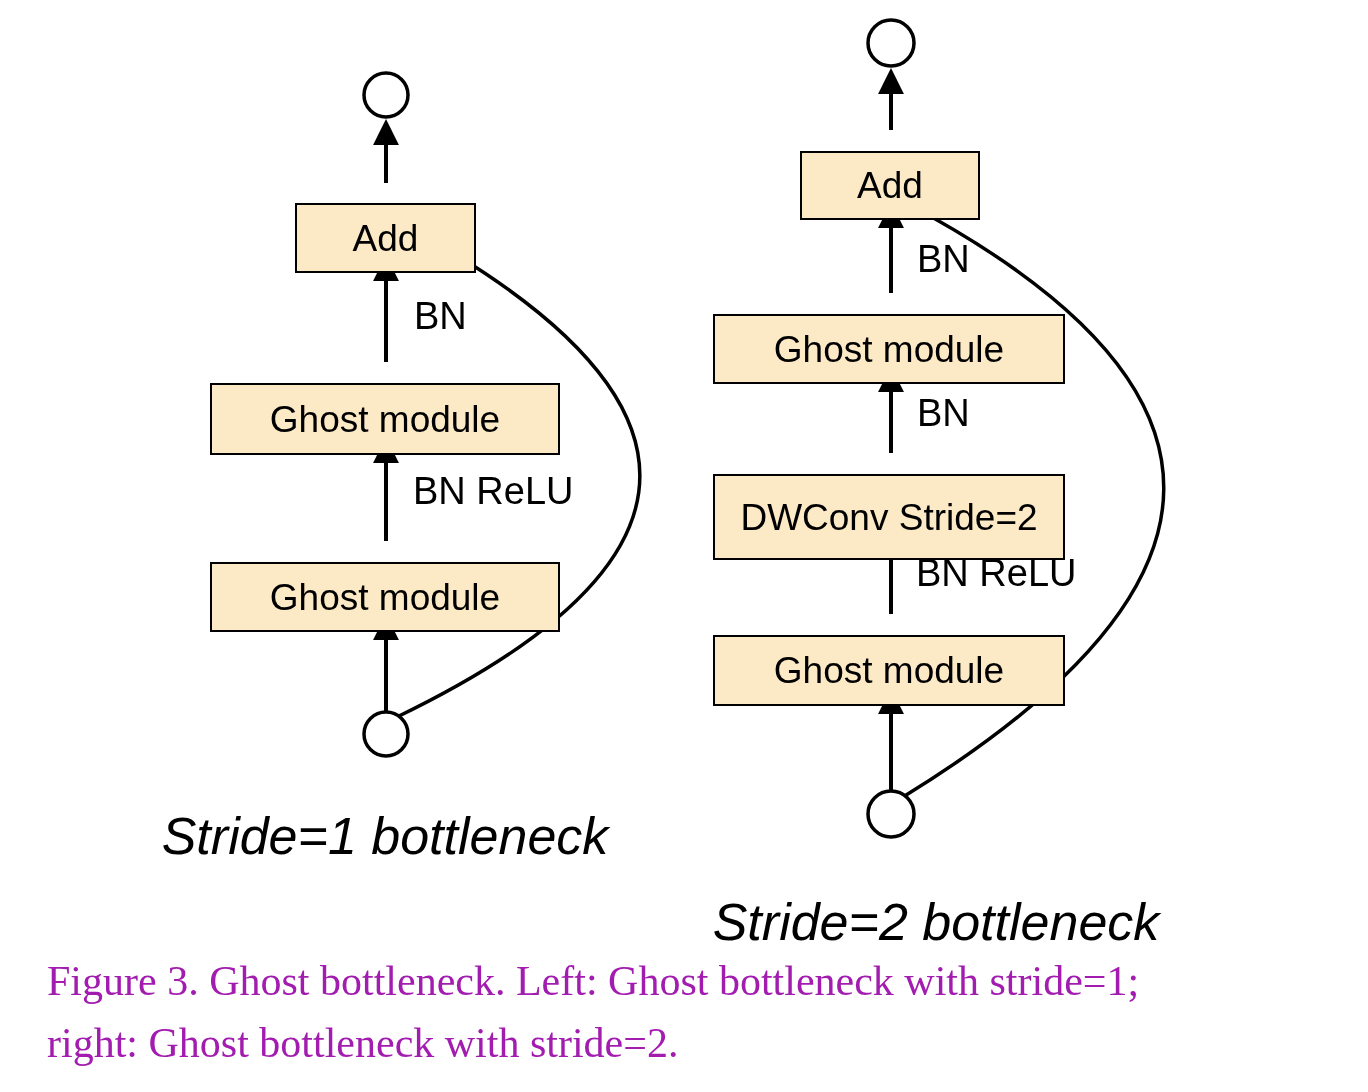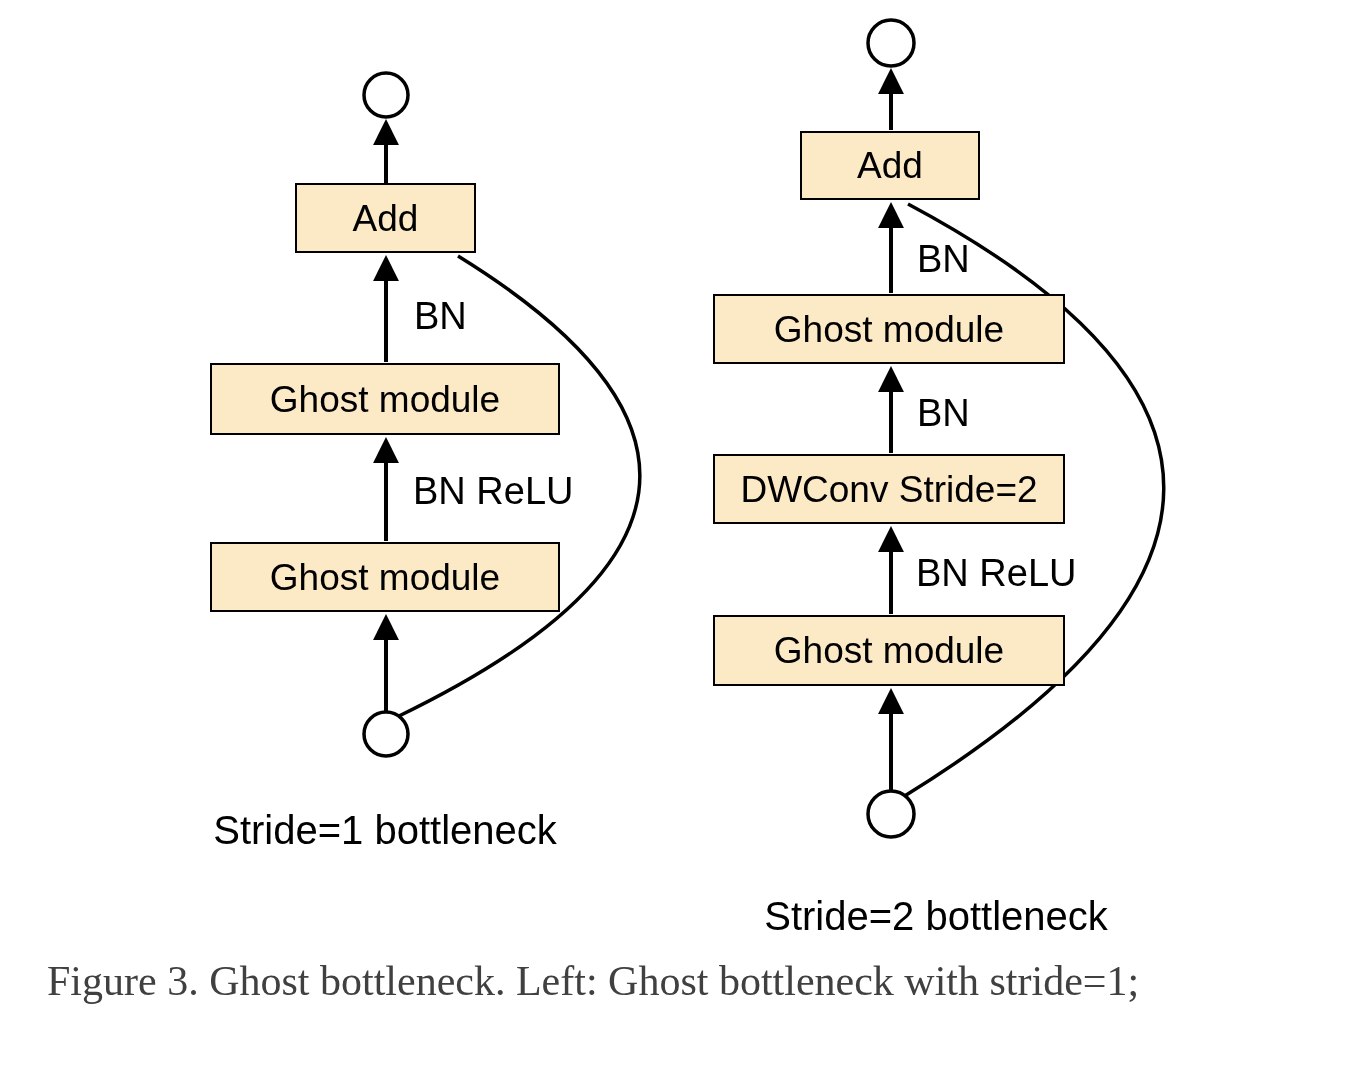--- a/index.html
+++ b/index.html
@@ -39,44 +39,46 @@
     position: absolute;
     box-sizing: border-box;
     background: var(--box-fill, #FCE9C6);
     border: 2.5px solid var(--box-border, #000000);
     display: flex;
     align-items: center;
     justify-content: center;
     font-size: 37px;
     line-height: 1;
     white-space: nowrap;
+    margin-top: 20px;
   }
   .edge-label {
     position: absolute;
     font-size: 38px;
     line-height: 1.15;
     white-space: nowrap;
     text-align: center;
   }
   .diagram-caption {
     position: absolute;
     transform: translateX(-50%);
-    font-size: 40px;
+    font-size: 52px;
     line-height: 1.1;
     white-space: nowrap;
+    font-style: italic;
   }
   #figure-caption {
     position: absolute;
     left: 47px;
     top: 950px;
     width: 1300px;
     font-family: "Liberation Serif", serif;
     font-size: 42px;
     line-height: 62px;
-    color: #404040;
+    color: #a21caf;
   }
 </style>
 </head>
 <body>
 
 <div id="canvas">
 
   <svg id="diagram-svg" width="1368" height="1092" viewBox="0 0 1368 1092">
     <defs>
       <marker id="arrowhead" viewBox="0 0 10 10" refX="8.5" refY="5" markerWidth="6.5" markerHeight="6.5" orient="auto">
@@ -106,22 +108,23 @@
   <div class="edge-label" style="left:414px; top:295px;">BN</div>
   <div class="box" style="left:210px; top:363px; width:350px; height:72px;">Ghost module</div>
   <div class="edge-label" style="left:413px; top:470px;">BN ReLU</div>
   <div class="box" style="left:210px; top:542px; width:350px; height:70px;">Ghost module</div>
   <div class="diagram-caption" style="left:385px; top:808px;">Stride=1 bottleneck</div>
 
   <div class="box" style="left:800px; top:131px; width:180px; height:69px;">Add</div>
   <div class="edge-label" style="left:917px; top:238px;">BN</div>
   <div class="box" style="left:713px; top:294px; width:352px; height:70px;">Ghost module</div>
   <div class="edge-label" style="left:917px; top:392px;">BN</div>
-  <div class="box" style="left:713px; top:454px; width:352px; height:70px;">DWConv Stride=2</div>
+  <div class="box" style="left:713px; top:454px; width:352px; height:86px;">DWConv Stride=2</div>
   <div class="edge-label" style="left:916px; top:552px;">BN ReLU</div>
   <div class="box" style="left:713px; top:615px; width:352px; height:71px;">Ghost module</div>
   <div class="diagram-caption" style="left:936px; top:864px;margin-top:30px;">Stride=2 bottleneck</div>
 
   <div id="figure-caption">
     <div>Figure 3. Ghost bottleneck. Left: Ghost bottleneck with stride=1;</div>
+    <div>right: Ghost bottleneck with stride=2.</div>
   </div>
 
 </div>
 
 </body></html>

